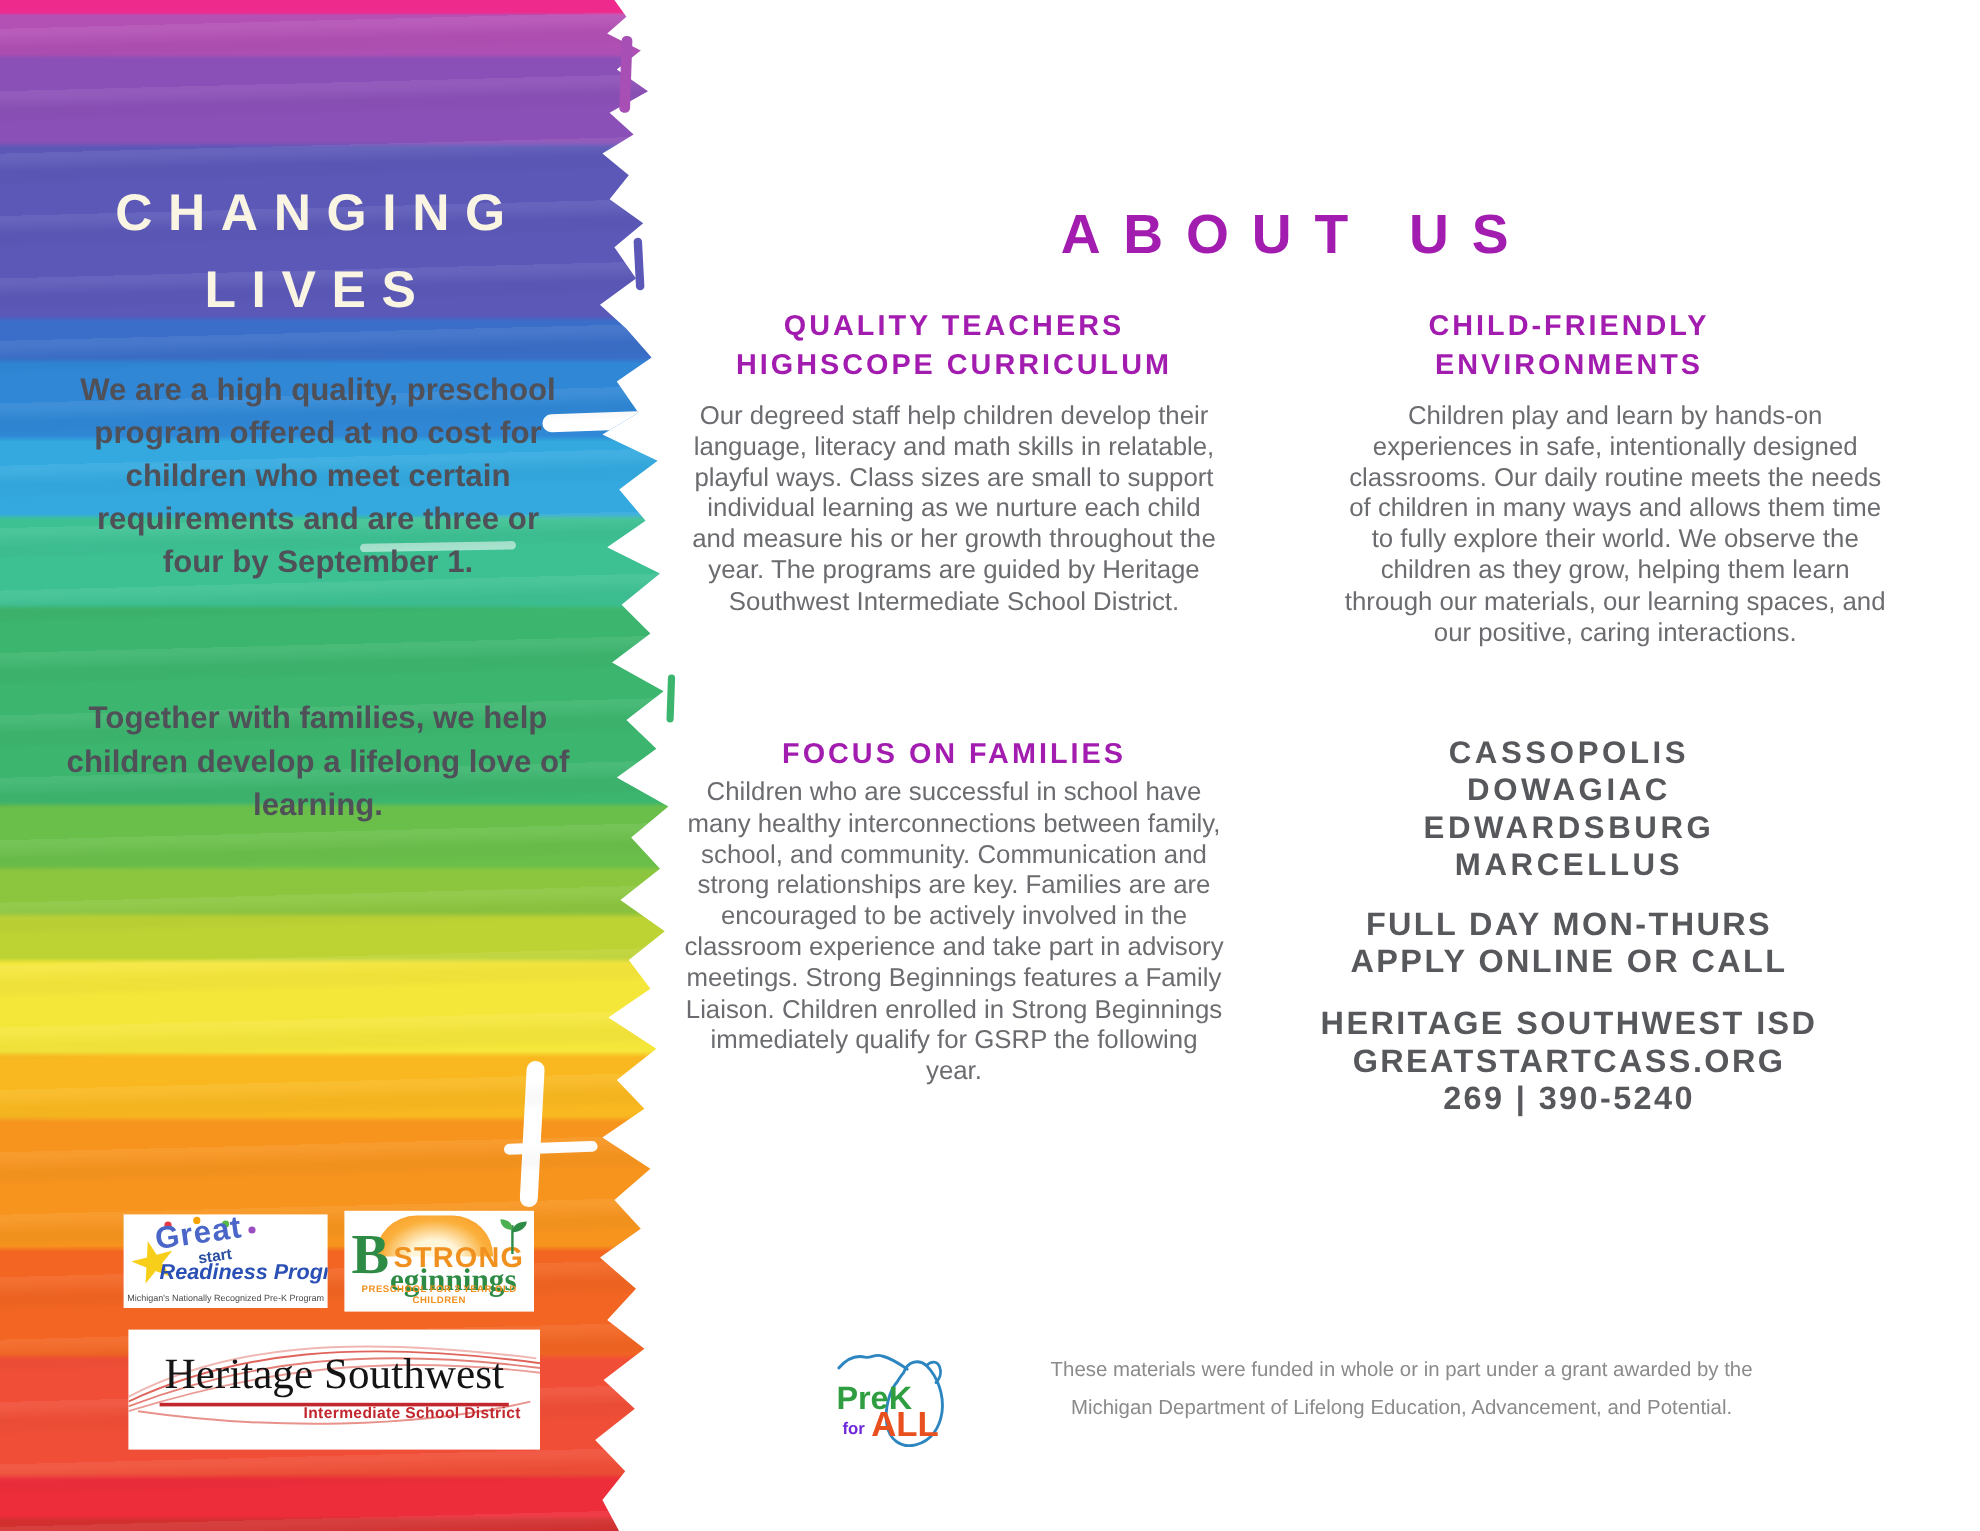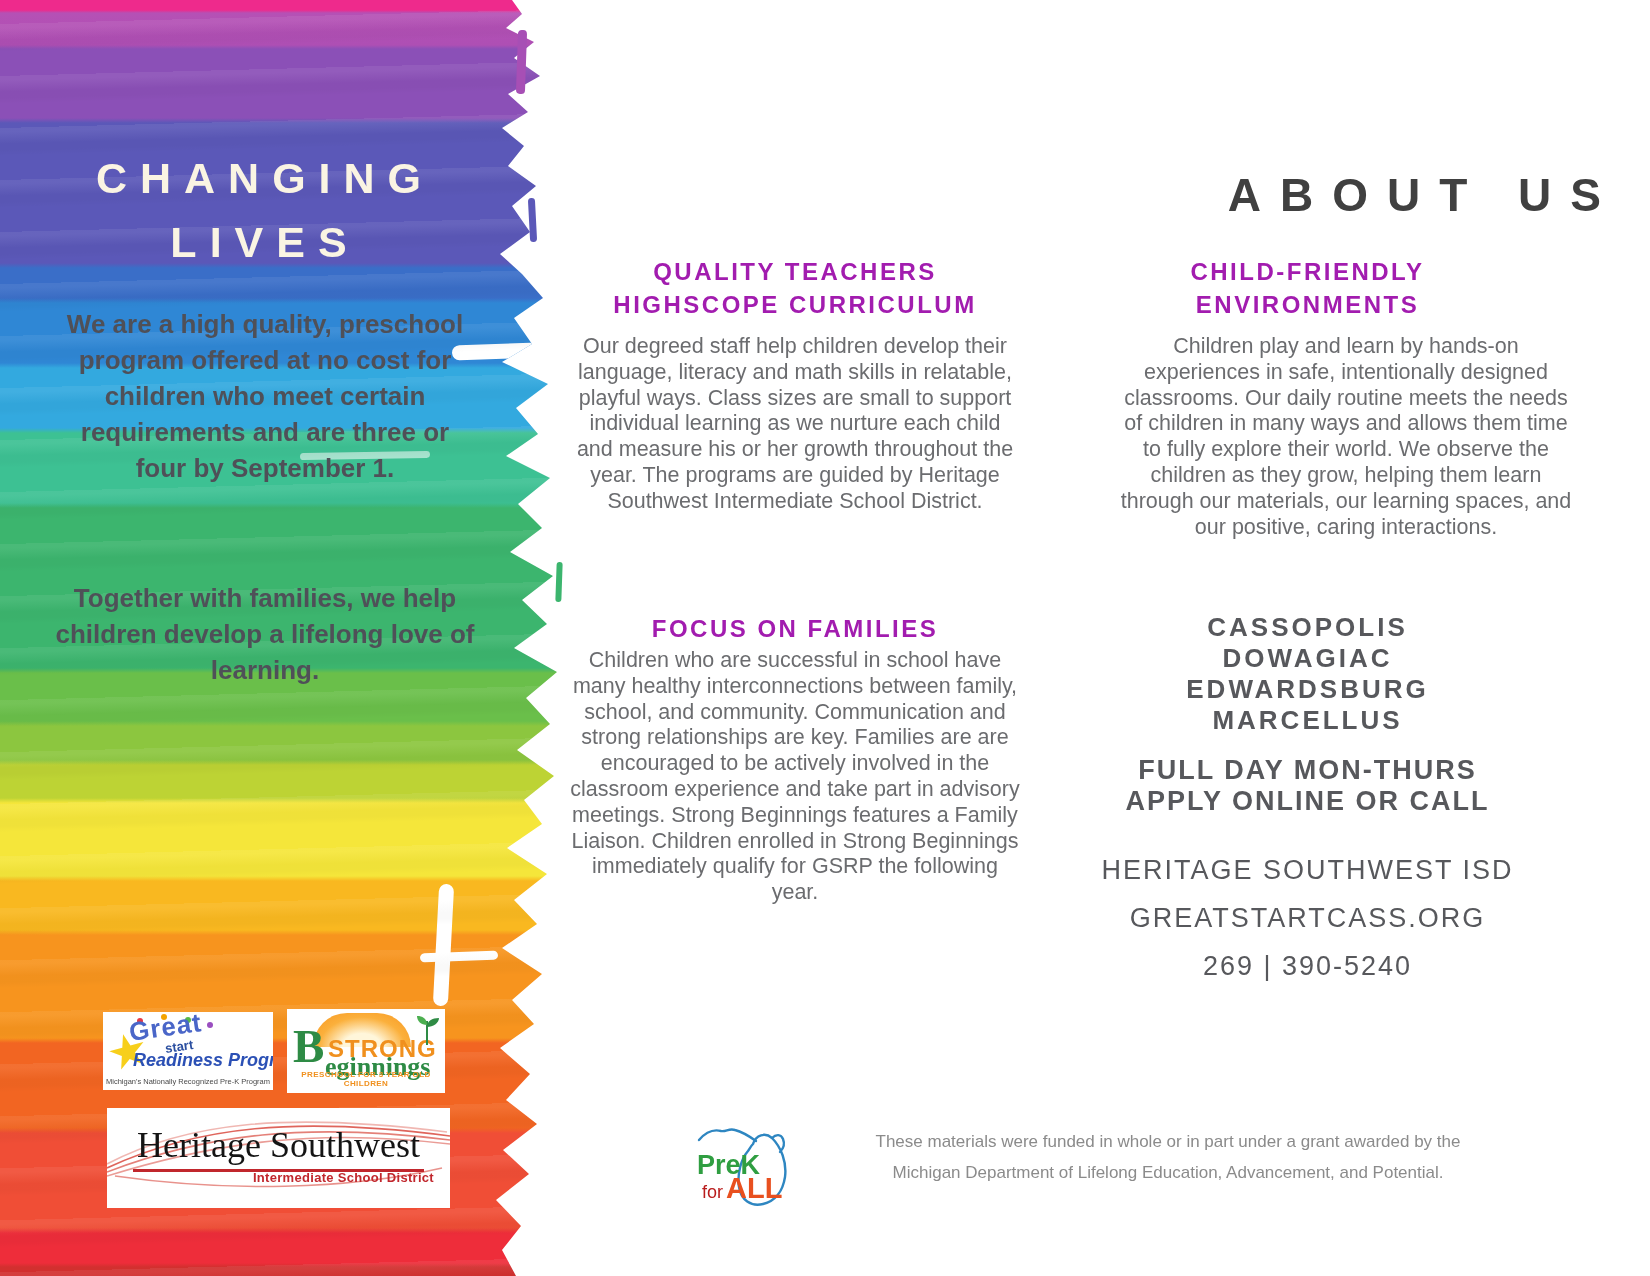--- a/index.html
+++ b/index.html
@@ -100,48 +100,48 @@
 
   .hs-box { left:107px; top:1108px; width:343px; height:100px; }
   .hs-swoosh { position:absolute; left:0; top:0; }
   .hs-title-wrap { position:absolute; left:0; right:0; top:16px; text-align:center; }
   .hs-title { display:inline-block; font-family:"Liberation Serif", serif; font-size:36px; color:#141414;
     border-bottom:3px solid #c1272d; padding:0 4px 3px 4px; white-space:nowrap; }
   .hs-tag { position:absolute; right:16px; top:62px; font-size:13px; font-weight:bold; color:#c1272d; letter-spacing:0.3px; }
 
   
   .about-title {
-    position:absolute; left:540px; top:168px; width:1080px; text-align:right;
-    font-size:46px; font-weight:bold; letter-spacing:19px; color:#404040;
+    position:absolute; left:540px; top:168px; width:1080px; text-align:center;
+    font-size:46px; font-weight:bold; letter-spacing:19px; color:#a21caf;
   }
   .colh {
     position:absolute; font-weight:bold; font-size:24px; line-height:33px;
     letter-spacing:2.5px; color:#a21caf; text-align:center; white-space:pre-line;
   }
   .colb {
     position:absolute; font-size:21.5px; line-height:25.8px; color:#6b6c6f; text-align:center;
   }
   .h-quality { left:575px; top:255px; width:440px; }
   .b-quality { left:570px; top:334px; width:450px; }
   .h-focus   { left:575px; top:612px; width:440px; }
   .b-focus   { left:566px; top:648px; width:458px; }
   .h-child   { left:1085px; top:255px; width:445px; }
   .b-child   { left:1078px; top:334px; width:460px;margin-left:38px; }
 
   .locations { position:absolute; left:1085px; top:612px; width:445px; text-align:center; }
   .loc-line { font-weight:bold; font-size:26px; line-height:31px; letter-spacing:3px; color:#57585c; }
   .schedule { position:absolute; left:1085px; top:755px; width:445px; text-align:center; }
   .sched-line { font-weight:bold; font-size:27px; line-height:31px; letter-spacing:2px; color:#57585c; }
   .contact { position:absolute; left:1085px; top:838px; width:445px; text-align:center; }
-  .contact-line { font-weight:normal; font-size:27px; line-height:31px; letter-spacing:2px; color:#57585c;margin-top:17px; }
+  .contact-line { font-weight:bold; font-size:27px; line-height:31px; letter-spacing:2px; color:#57585c; }
 
   
   .prek-logo { position:absolute; left:693px; top:1106px; width:116px; height:106px; }
   .prek-line1 { position:absolute; left:4px; top:44px; font-weight:bold; font-size:27px; color:#2f9e41; }
-  .prek-line2 { position:absolute; left:9px; top:76px; font-weight:normal; font-size:18px; color:#b91c1c; }
+  .prek-line2 { position:absolute; left:9px; top:76px; font-weight:bold; font-size:14px; color:#6d28d9; }
   .prek-line3 { position:absolute; left:33px; top:66px; font-weight:bold; font-size:29px; color:#e8501f; }
   .funding {
     position:absolute; left:828px; top:1126px; width:680px; text-align:center;
     font-size:17px; line-height:31px; color:#8b8b8b; white-space:pre-line;
   }
 </style>
 </head>
 <body>
 
 <div class="page">

